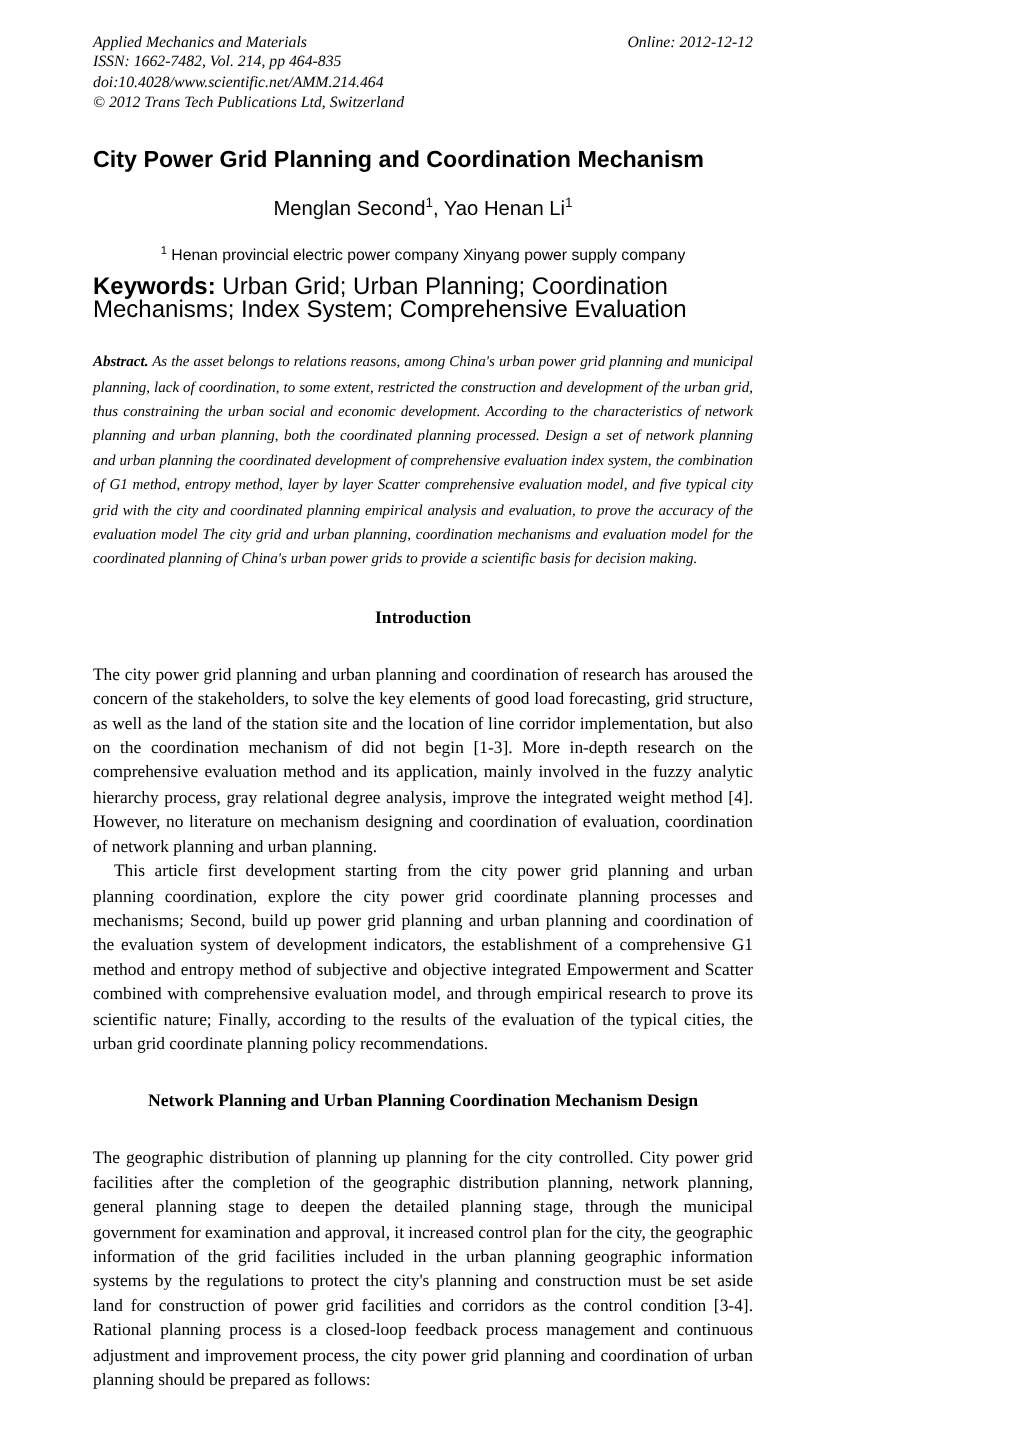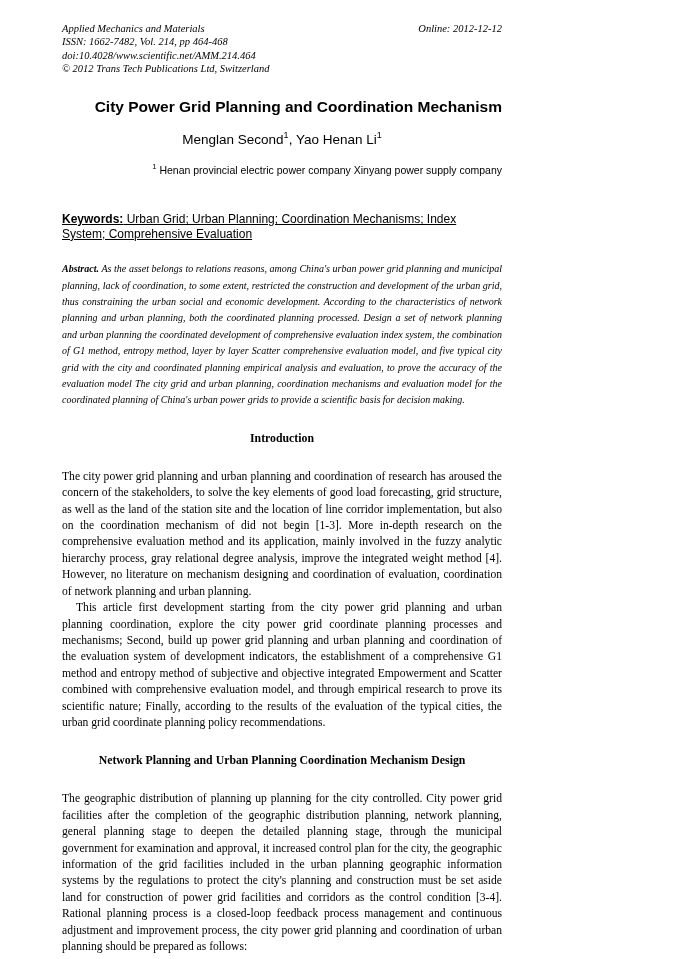--- a/index.html
+++ b/index.html
@@ -35,57 +35,56 @@
     white-space: nowrap;
   }
   .header-right {
     text-align: right;
     padding-top: 0px;
   }
 
   
   .title {
     margin-top: 22px;
-    text-align: right;
+    text-align: left;
     font-family: "Liberation Sans", sans-serif;
     font-weight: bold;
     font-size: 15.5px;
     line-height: 19px;
   }
   .authors {
     margin-top: 11px;
     text-align: center;
     font-family: "Liberation Sans", sans-serif;
     font-size: 13.5px;
     line-height: 16px;
   }
   .authors sup {
     font-size: 9px;
     vertical-align: super;
   }
   .affiliation {
     margin-top: 12px;
-    text-align: right;
+    text-align: center;
     font-family: "Liberation Sans", sans-serif;
     font-size: 10.5px;
     line-height: 14px;
   }
   .affiliation sup {
     font-size: 7.5px;
     vertical-align: super;
   }
 
   
   .keywords {
-    margin-top: 36px;
+    margin-top: 8px;
     font-family: "Liberation Sans", sans-serif;
-    font-size: 12px;
+    font-size: 16px;
     line-height: 14.5px;
     text-align: left;
-    text-decoration: underline;
   }
   .keywords b {
     font-weight: bold;
   }
 
   
   .abstract {
     margin-top: 20px;
     font-size: 10px;
     line-height: 16.4px;
@@ -119,21 +118,21 @@
   }
 </style>
 </head>
 <body>
 
 <div class="page">
 
   <div class="header">
     <div class="header-left">
       <div>Applied Mechanics and Materials</div>
-      <div>ISSN: 1662-7482, Vol. 214, pp 464-468</div>
+      <div>ISSN: 1662-7482, Vol. 214, pp 464-835</div>
       <div>doi:10.4028/www.scientific.net/AMM.214.464</div>
       <div>© 2012 Trans Tech Publications Ltd, Switzerland</div>
     </div>
     <div class="header-right">
       <div>Online: 2012-12-12</div>
     </div>
   </div>
 
   <div class="title">City Power Grid Planning and Coordination Mechanism</div>
 

